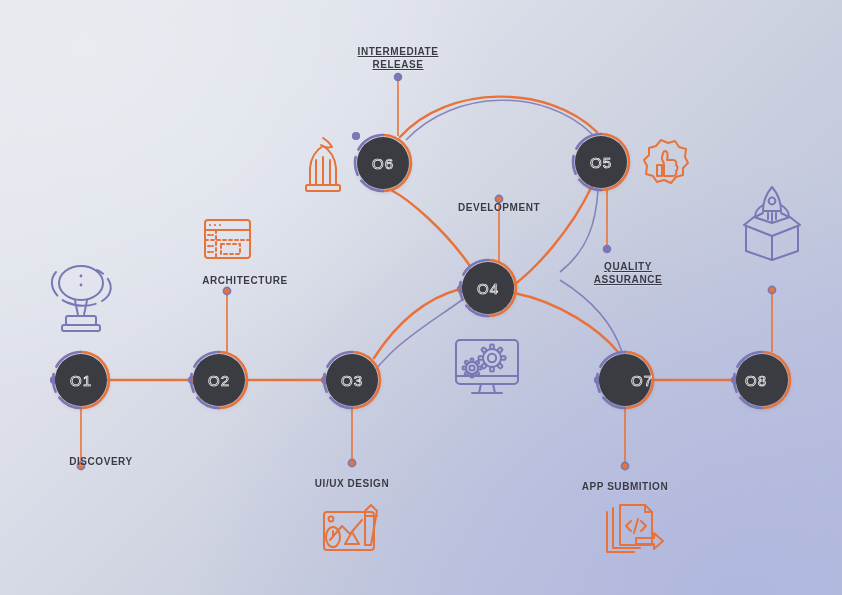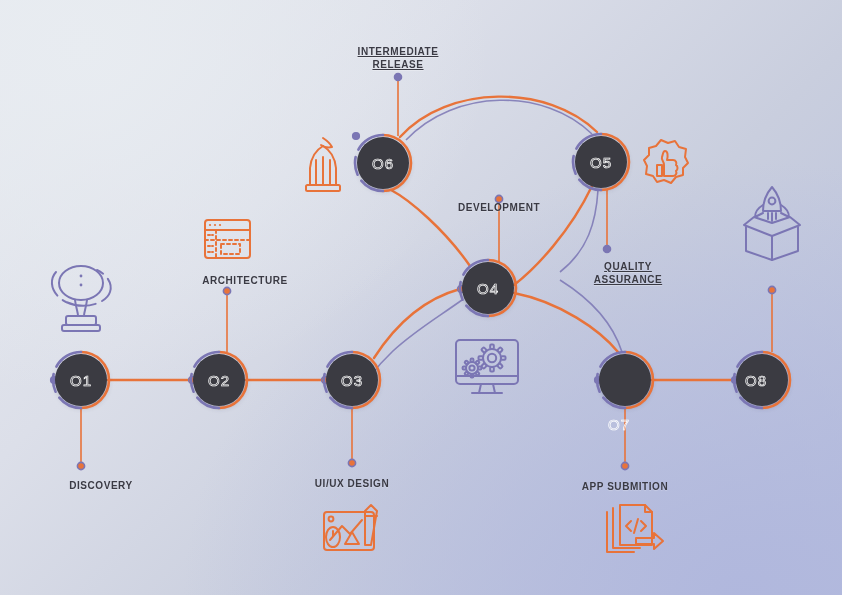--- a/index.html
+++ b/index.html
@@ -155,24 +155,24 @@
       <path d="M 762 352 A 28 28 0 0 0 762 408" fill="none" stroke="#7b76b4" stroke-width="2.6" stroke-linecap="round" stroke-dasharray="30 8 18 7"></path>
     </g>
   </svg>
 
   <div class="nodenum" style="left:81px;top:380px;">O1</div>
   <div class="nodenum" style="left:219px;top:380px;">O2</div>
   <div class="nodenum" style="left:352px;top:380px;text-align:center;">O3</div>
   <div class="nodenum" style="left:488px;top:288px;">O4</div>
   <div class="nodenum" style="left:601px;top:162px;">O5</div>
   <div class="nodenum" style="left:383px;top:163px;">O6</div>
-  <div class="nodenum" style="left:619px;top:380px;margin-top:44px;">O7</div>
+  <div class="nodenum" style="left:642px;top:380px;">O7</div>
   <div class="nodenum" style="left:756px;top:380px;">O8</div>
 
-  <div class="lbl" style="left:81px;top:480px;padding-left:40px;">DISCOVERY</div>
+  <div class="lbl" style="left:81px;top:456px;padding-left:40px;">DISCOVERY</div>
   <div class="lbl" style="left:227px;top:275px;margin-left:18px;">ARCHITECTURE</div>
   <div class="lbl" style="left:352px;top:478px;">UI/UX DESIGN</div>
   <div class="lbl" style="left:499px;top:182px;margin-top:20px;">DEVELOPMENT</div>
   <div class="lbl" style="left:628px;top:261px;text-decoration:underline;">QUALITY
 ASSURANCE</div>
   <div class="lbl" style="left:398px;top:46px;text-decoration:underline;">INTERMEDIATE
 RELEASE</div>
   <div class="lbl" style="left:625px;top:481px;">APP SUBMITION</div>
 
   <svg class="layer" viewBox="0 0 842 595">

